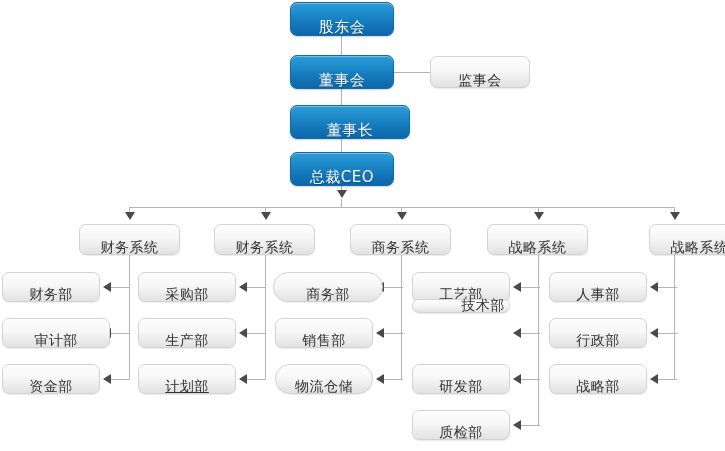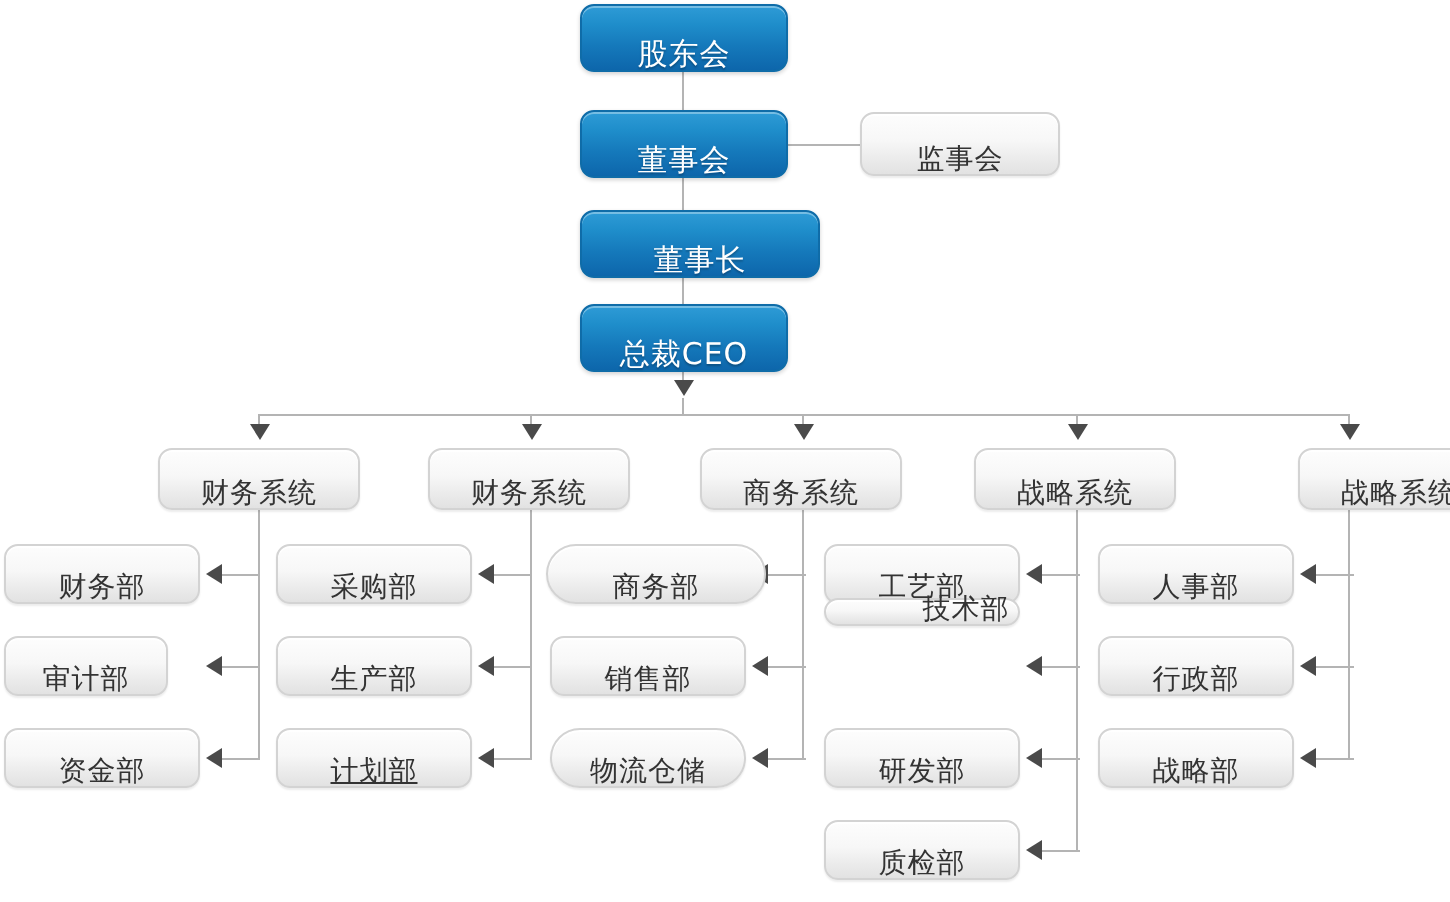--- a/index.html
+++ b/index.html
@@ -193,21 +193,21 @@
       </div>
       <div class="node gray" style="left: 487px; top: 224px; width: 101px; height: 31px;">
         <span>战略系统</span>
       </div>
       <div class="node gray" style="left: 623px; top: 224px; width: 101px; height: 31px; margin-left: 26px;">
         <span>战略系统</span>
       </div>
       <div class="node gray" style="left: 2px; top: 272px; width: 98px; height: 30px;">
         <span>财务部</span>
       </div>
-      <div class="node gray" style="left: 2px; top: 318px; width: 82px; height: 30px;">
+      <div class="node gray" style="left: 2px; top: 318px; width: 108px; height: 30px;">
         <span>审计部</span>
       </div>
       <div class="node gray" style="left: 2px; top: 364px; width: 98px; height: 30px;">
         <span>资金部</span>
       </div>
       <div class="node gray" style="left: 138px; top: 272px; width: 98px; height: 30px;">
         <span>采购部</span>
       </div>
       <div class="node gray" style="left: 138px; top: 318px; width: 98px; height: 30px;">
         <span>生产部</span>

